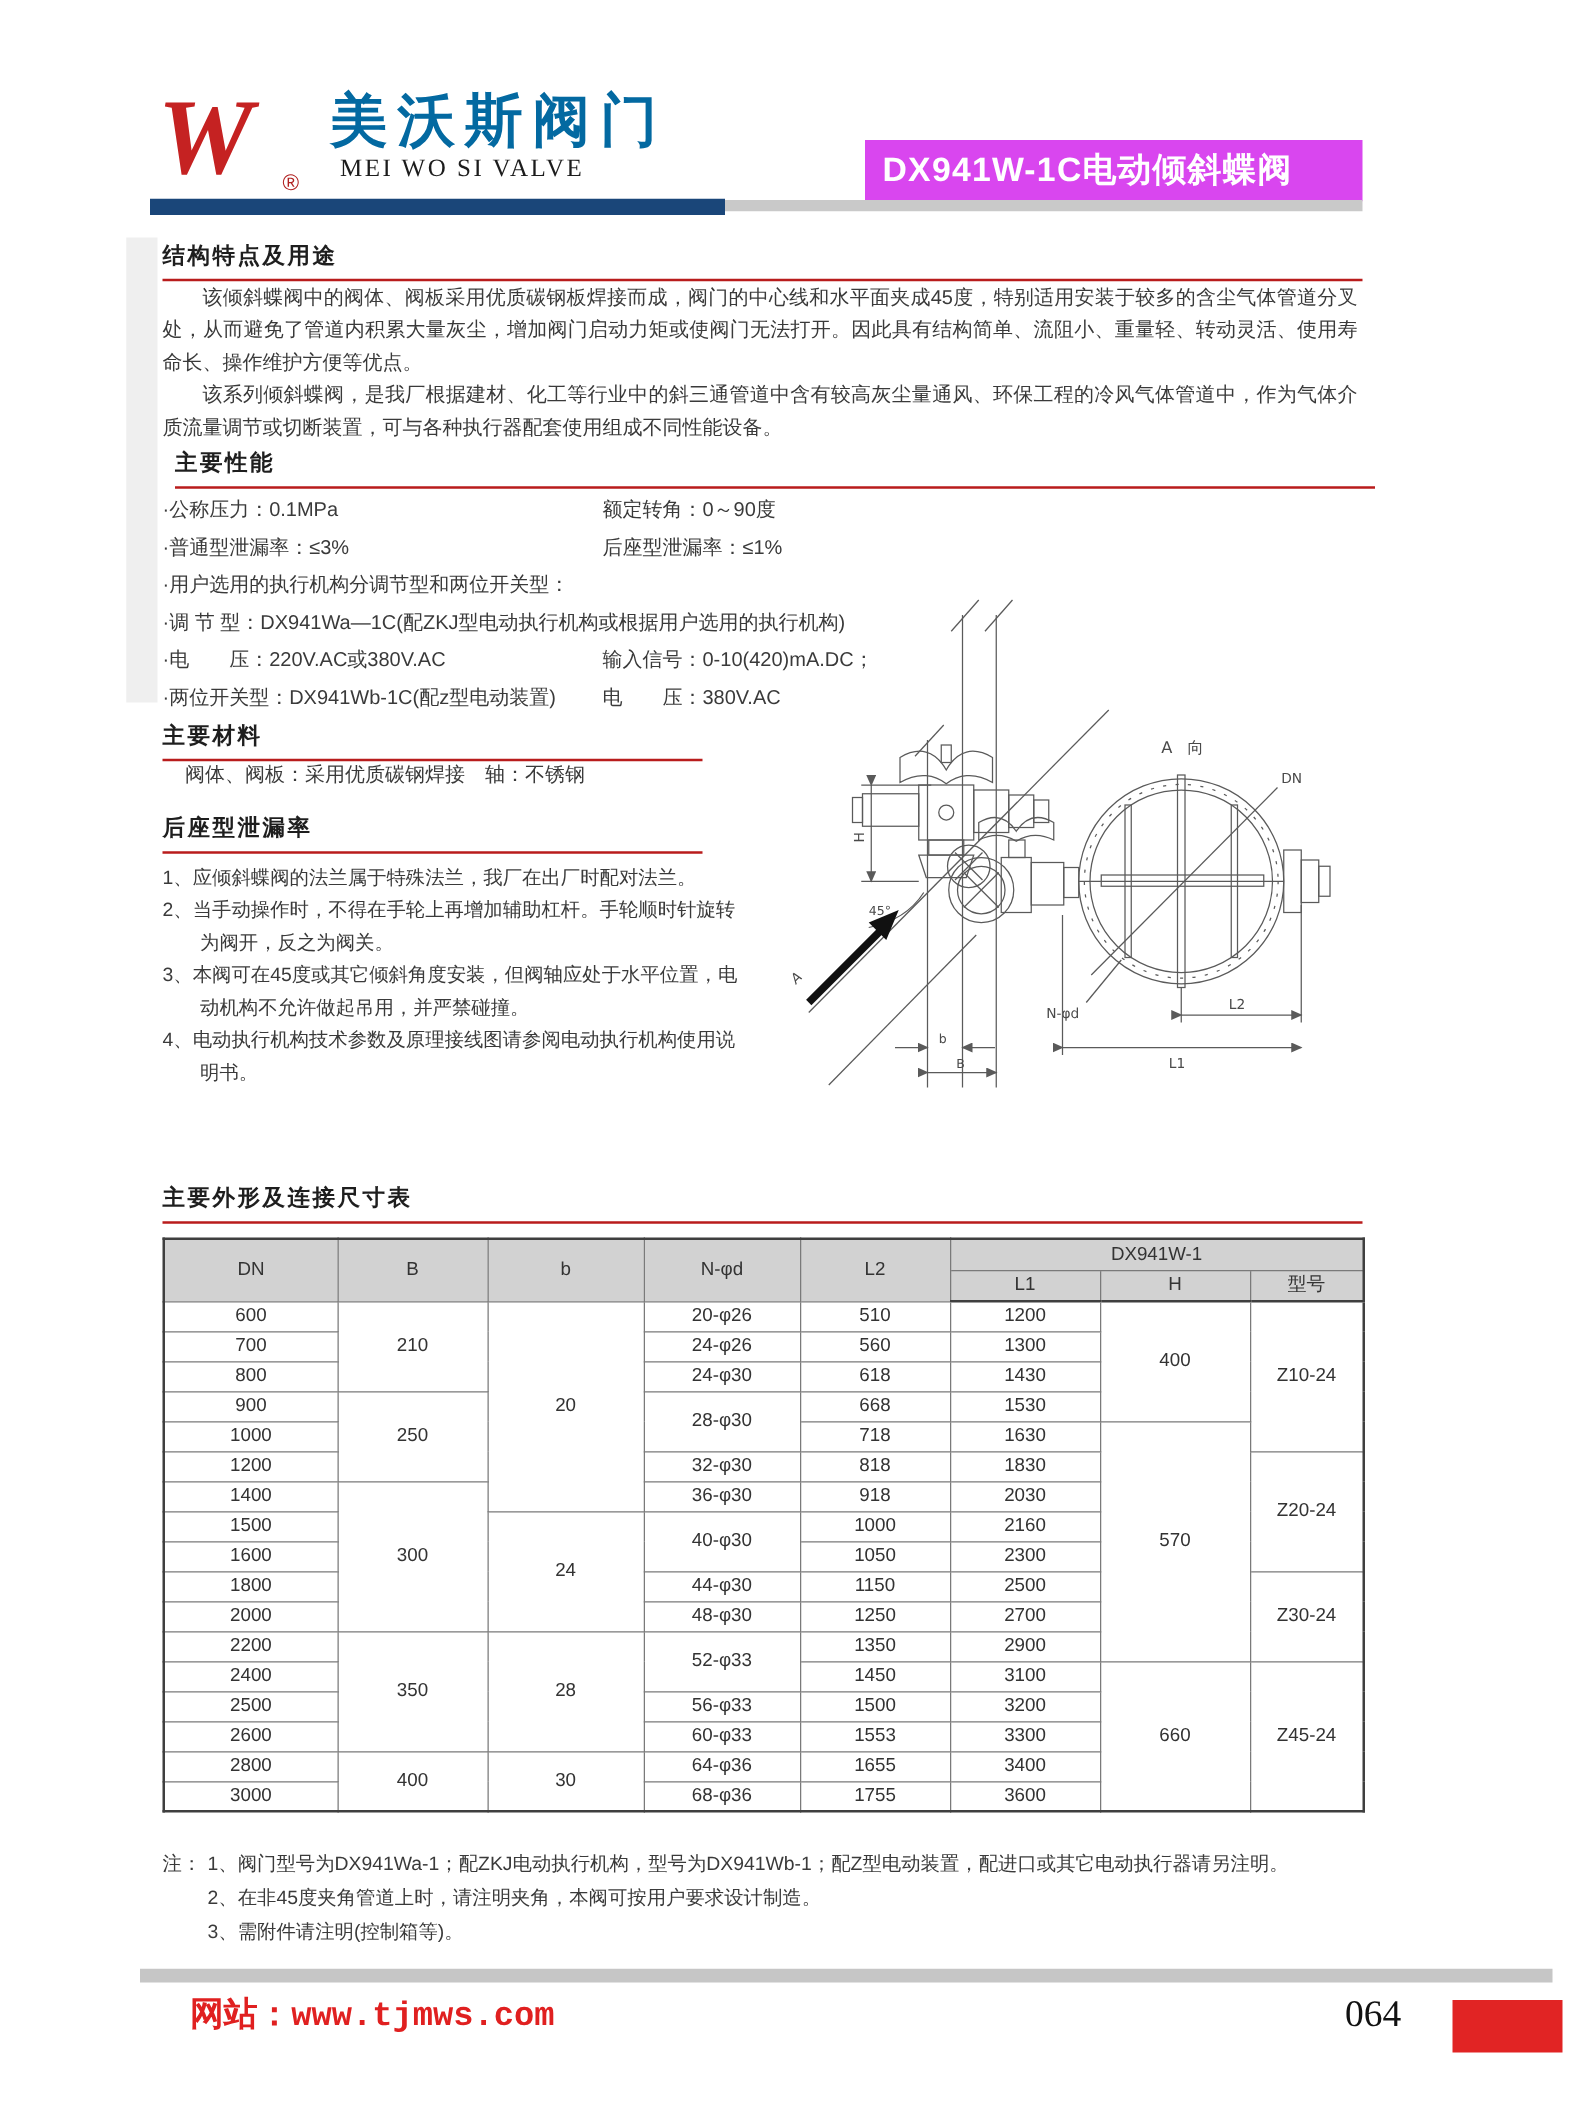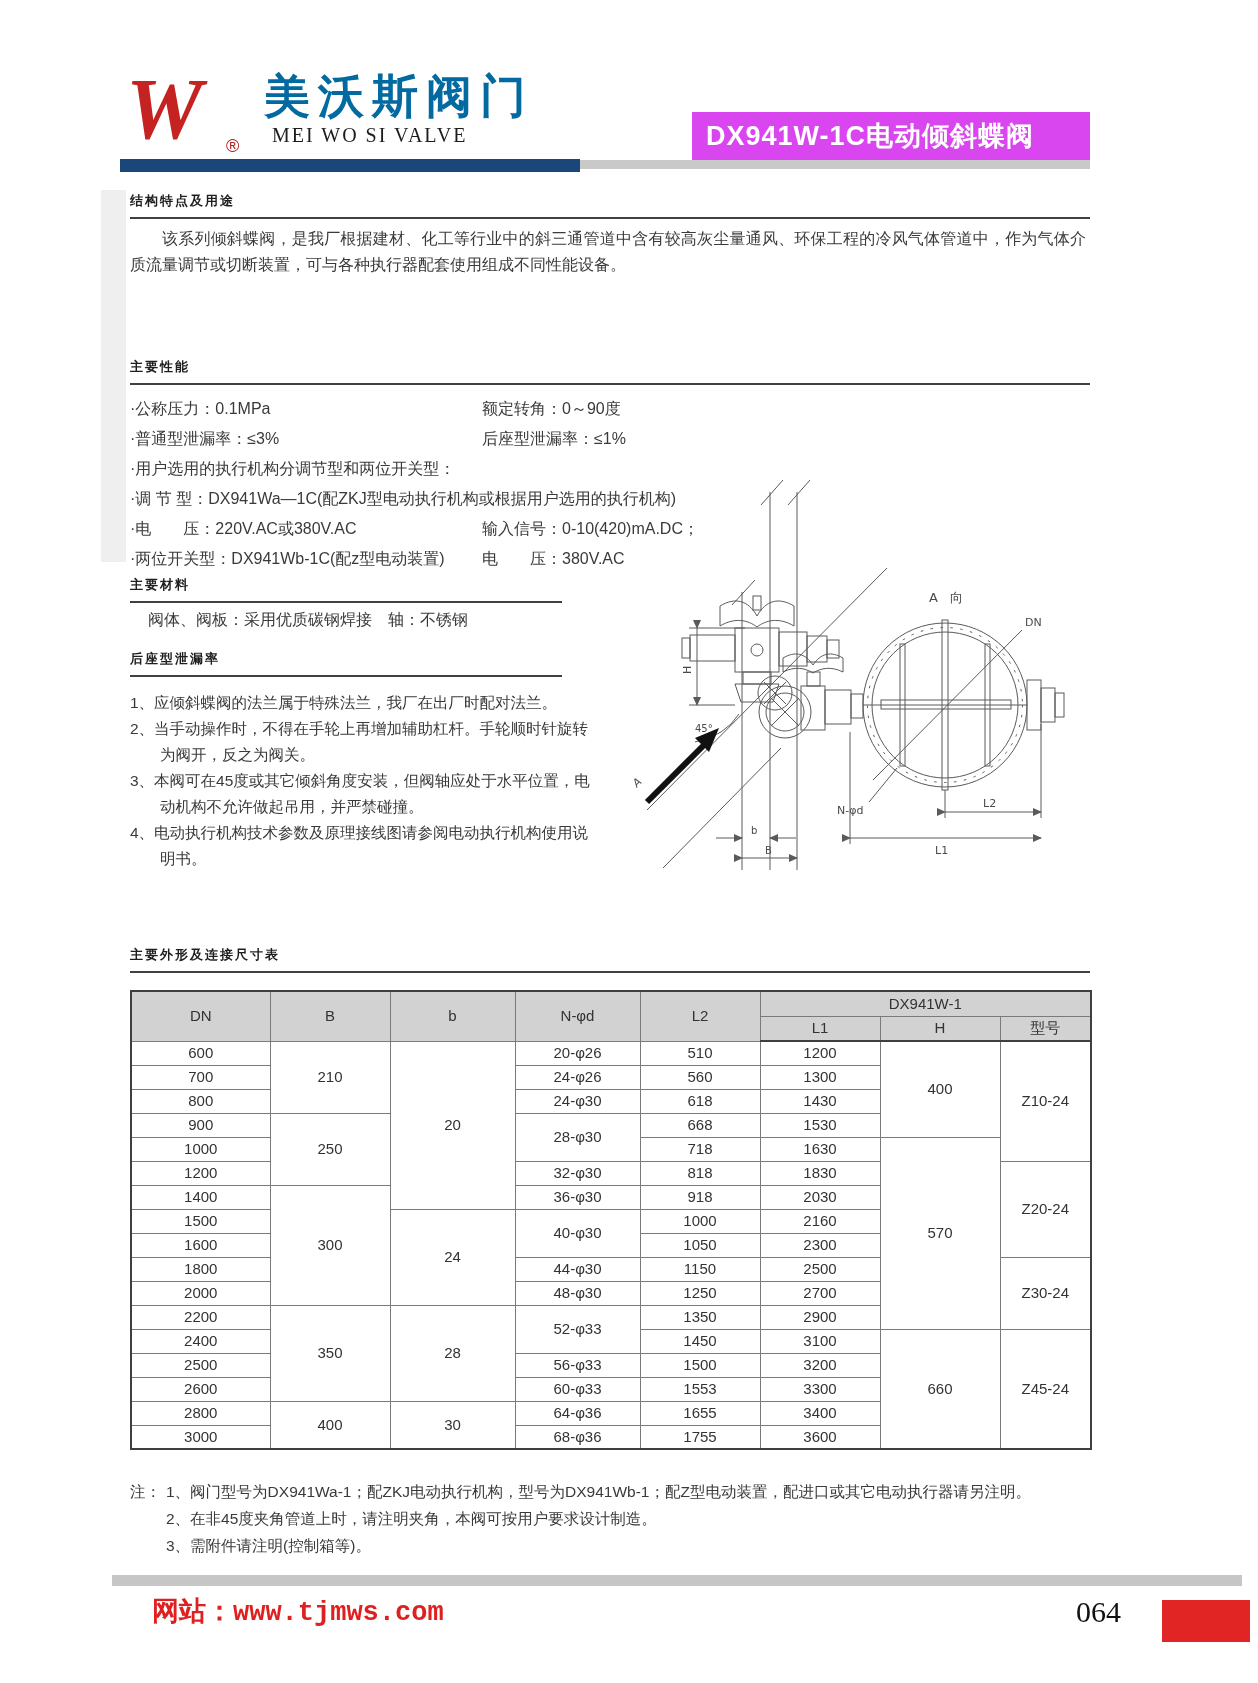--- a/index.html
+++ b/index.html
@@ -14,22 +14,22 @@
   .logo-en  { left:272px; top:124px; font-size:20px; letter-spacing:2px; color:#1c1c1c;
               font-family:"Liberation Serif",serif; }
   .title-box { left:692px; top:112px; width:398px; height:49px; background:#d946ef;
                color:#ffffff; font-size:27px; font-weight:bold; line-height:49px;
                padding-left:14px; letter-spacing:1px; }
   .header-bar-blue { left:120px; top:159px; width:460px; height:13px; background:#1a4679; }
   .header-bar-gray { left:580px; top:160px; width:510px; height:9px; background:#c9c9c9; }
   .left-strip { left:101px; top:190px; width:25px; height:372px; background:#efefef; }
 
   
-  .sec-heading { font-size:13px; font-weight:bold; color:#1e1e1e; letter-spacing:2px;
-                 padding-bottom:7px; border-bottom:2px solid #404040; }
+  .sec-heading { font-size:18px; font-weight:bold; color:#1e1e1e; letter-spacing:2px;
+                 padding-bottom:7px; border-bottom:2px solid #b91c1c; }
   .w-full { width:960px; } .w-half { width:432px; }
 
   .features-body { left:130px; top:226px; width:956px; font-size:16px; line-height:26px;
                    color:#3a3a3a; text-align:justify; }
   .features-body p { text-indent:2em; }
 
   .perf-rows { left:130px; top:394px; width:956px; font-size:16px; color:#3a3a3a; }
   .perf-row { position:relative; height:30px; line-height:30px; white-space:nowrap; }
   .perf-right { position:absolute; left:352px; top:0; }
 
@@ -79,24 +79,25 @@
 </div>
 <div class="abs logo-cn">美沃斯阀门</div>
 <div class="abs logo-en">MEI WO SI VALVE</div>
 <div class="abs title-box">DX941W-1C电动倾斜蝶阀</div>
 <div class="abs header-bar-blue"></div>
 <div class="abs header-bar-gray"></div>
 <div class="abs left-strip"></div>
 
 <div class="abs sec-heading w-full" style="left:130px; top:192px;">结构特点及用途</div>
 <div class="abs features-body">
+  <p>该倾斜蝶阀中的阀体、阀板采用优质碳钢板焊接而成，阀门的中心线和水平面夹成45度，特别适用安装于较多的含尘气体管道分叉处，从而避免了管道内积累大量灰尘，增加阀门启动力矩或使阀门无法打开。因此具有结构简单、流阻小、重量轻、转动灵活、使用寿命长、操作维护方便等优点。</p>
   <p>该系列倾斜蝶阀，是我厂根据建材、化工等行业中的斜三通管道中含有较高灰尘量通风、环保工程的冷风气体管道中，作为气体介质流量调节或切断装置，可与各种执行器配套使用组成不同性能设备。</p>
 </div>
 
-<div class="abs sec-heading w-full" style="left:130px; top:358px;">主要性能</div>
+<div class="abs sec-heading w-full" style="left:140px; top:358px;">主要性能</div>
 <div class="abs perf-rows">
   <div class="perf-row">
     <span>·公称压力：0.1MPa</span>
     <span class="perf-right">额定转角：0～90度</span>
   </div>
   <div class="perf-row">
     <span>·普通型泄漏率：≤3%</span>
     <span class="perf-right">后座型泄漏率：≤1%</span>
   </div>
   <div class="perf-row">

